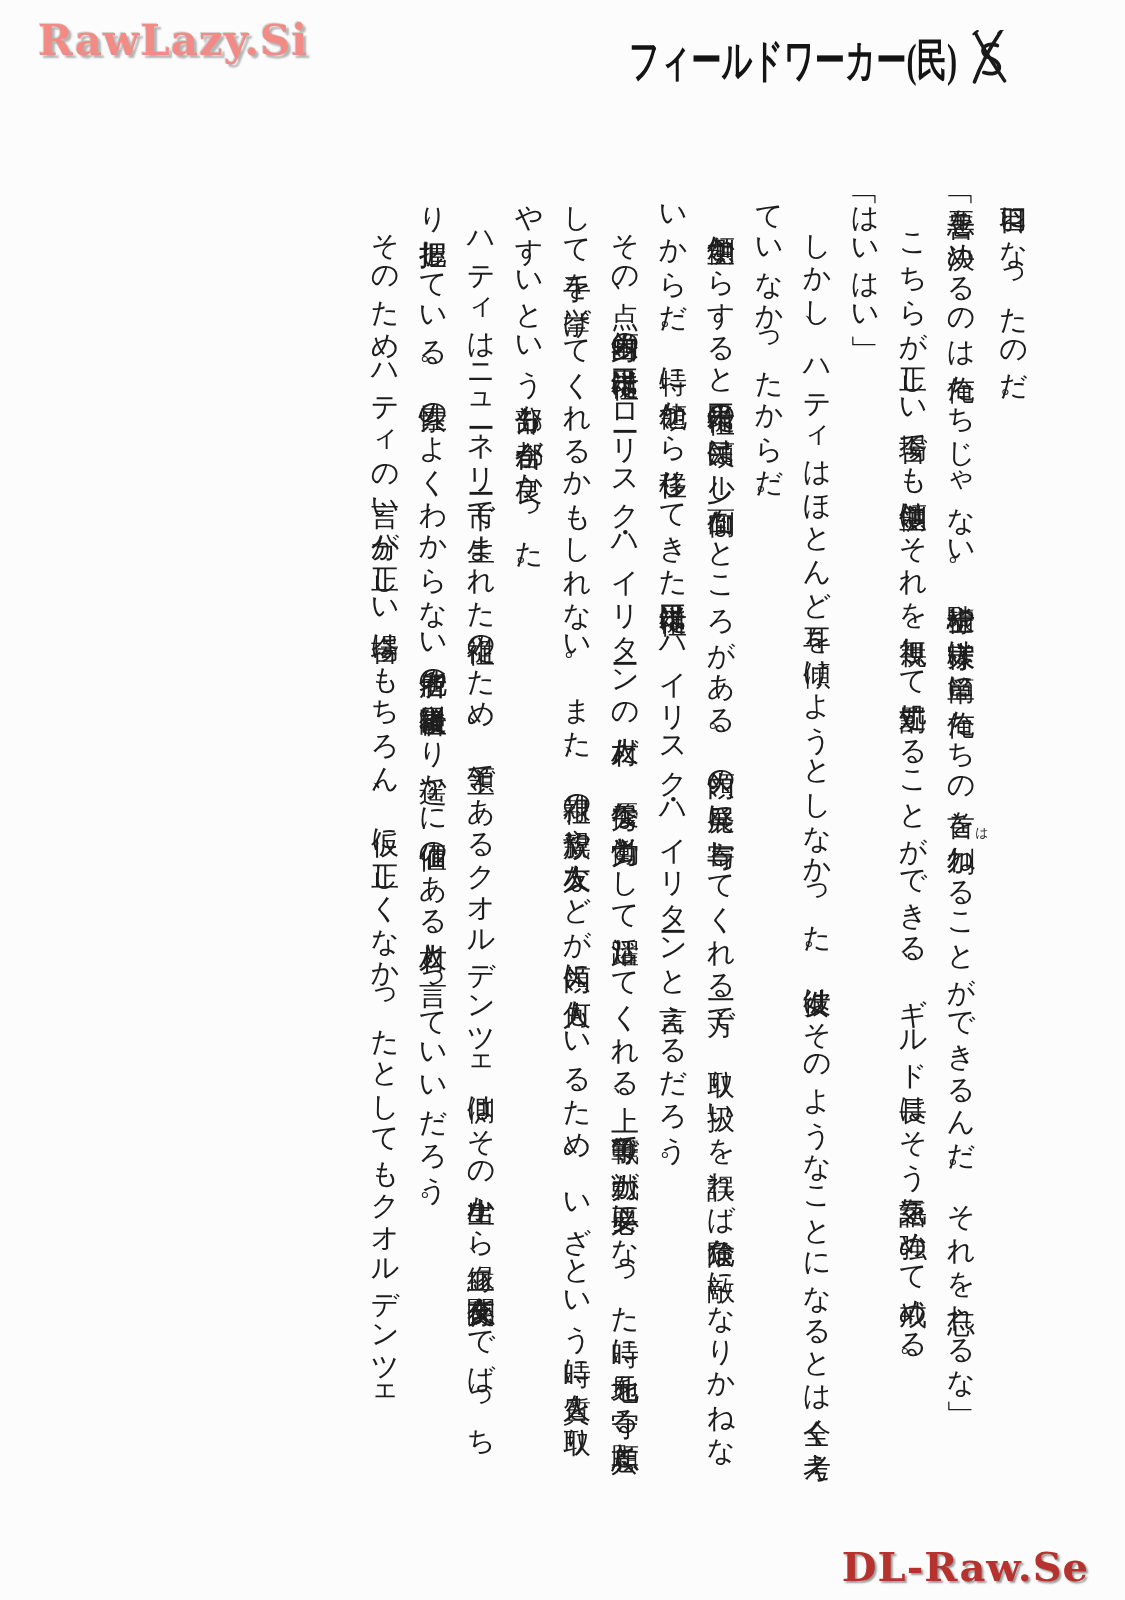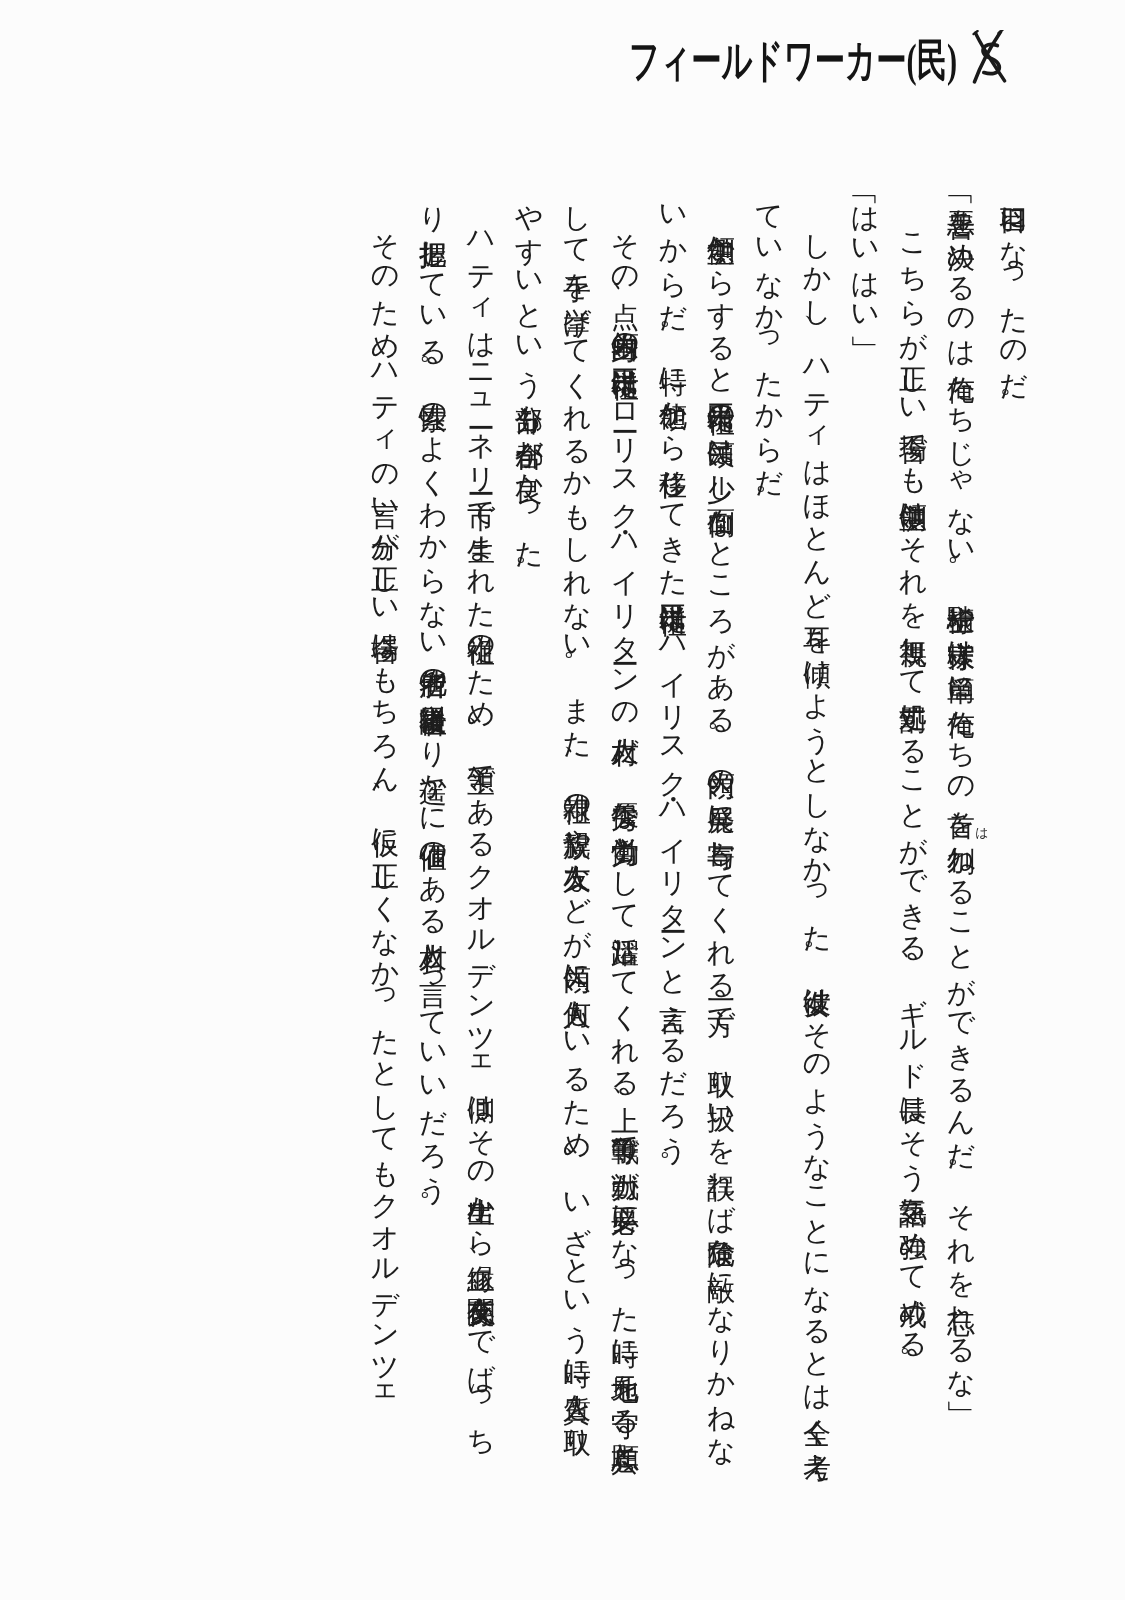--- a/index.html
+++ b/index.html
@@ -59,20 +59,21 @@
   ruby rt{
     font-size:13px;letter-spacing:0;
     color:#2a2a2a;
   }
 </style>
 </head>
 <body>
 
 <div class="page">
 
+  <div class="wm-top">RawLazy.Si</div>
 
   <div class="header-title">フィールドワーカー(民)</div>
 
   <span class="ornament">
     <svg viewBox="0 0 48 52" xmlns="http://www.w3.org/2000/svg" fill="none" stroke="#1a1a1a" stroke-linecap="round">
       <path d="M12 3 C18 16 30 34 40 49" stroke-width="3.4"></path>
       <path d="M36 2 C28 14 18 31 11 50" stroke-width="3.4"></path>
       <path d="M33 15 C19 10 14 23 26 27 C40 32 37 46 20 41" stroke-width="3.6"></path>
       <path d="M10 4 L14 1 M34 3 L38 0" stroke-width="2.2"></path>
     </svg>
@@ -83,14 +84,15 @@
       <p class="">「善悪を決めるのは俺たちじゃない。騎士様や大守様は簡単に俺たちの首を<ruby>刎<rt>は</rt></ruby>ねることができるんだ。それを忘れるな」</p>
       <p class="indent">こちらが正しい場合でも領主側はそれを無視して処罰することができる、ギルド長はそう語気を強めて戒める。</p>
       <p class="">「はいはい」</p>
       <p class="indent">しかし、ハティはほとんど耳を傾けようとしなかった。彼女はそのようなことになるとは全く考えていなかったからだ。</p>
       <p class="indent">領主側からすると平民従祖の領民は少し面倒なところがある。領内の発展に寄与してくれる一方で、取り扱いを誤れば危険な敵になりかねないからだ。特に他領から移住してきた平民従祖はハイリスク・ハイリターンと言えるだろう。</p>
       <p class="indent">その点、領内出身の平民従祖はローリスク・ハイリターンの人材だ。優秀な労働力として活躍してくれる上、戦争等で戦力が必要になった時に地元を守る志願兵として手を挙げてくれるかもしれない。また、隷祖の親族や友人などが領内に何人もいるため、いざという時に人質を取りやすいという部分も都合が良かった。</p>
       <p class="indent">ハティはニューネリー市で生まれた従祖のため、領主であるクオルデンツェ側はその出生から血縁、交友関係までばっちり把握している。素性のよくわからない他所者の従祖冒険者より遥かに価値のある人材と言っていいだろう。</p>
       <p class="indent">そのためハティの言い分が正しい場合はもちろん、仮に正しくなかったとしてもクオルデンツェ</p>
     </div>
 
+  <div class="wm-bottom">DL-Raw.Se</div>
 
 </div>
 
 </body></html>

